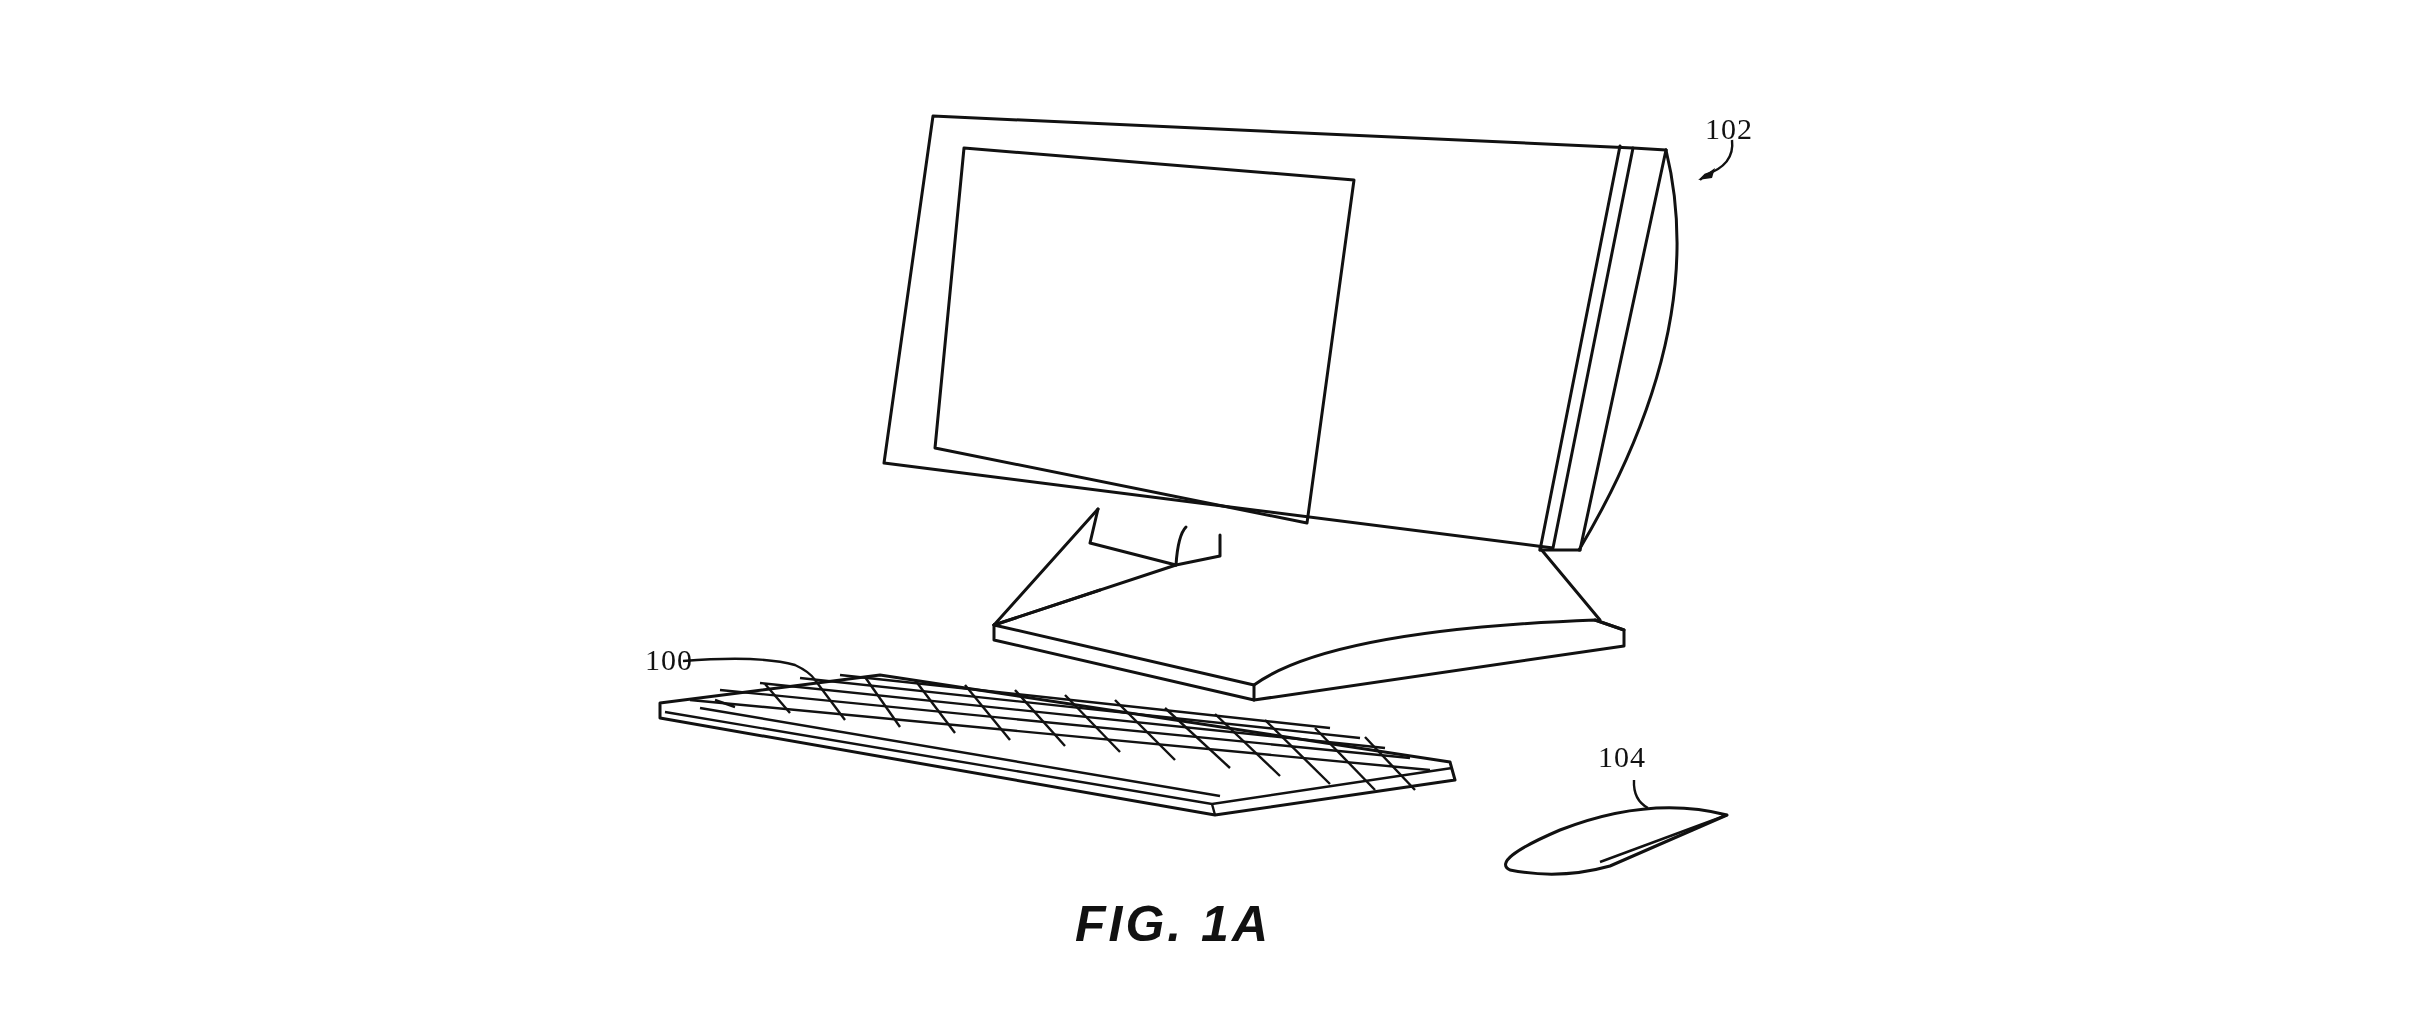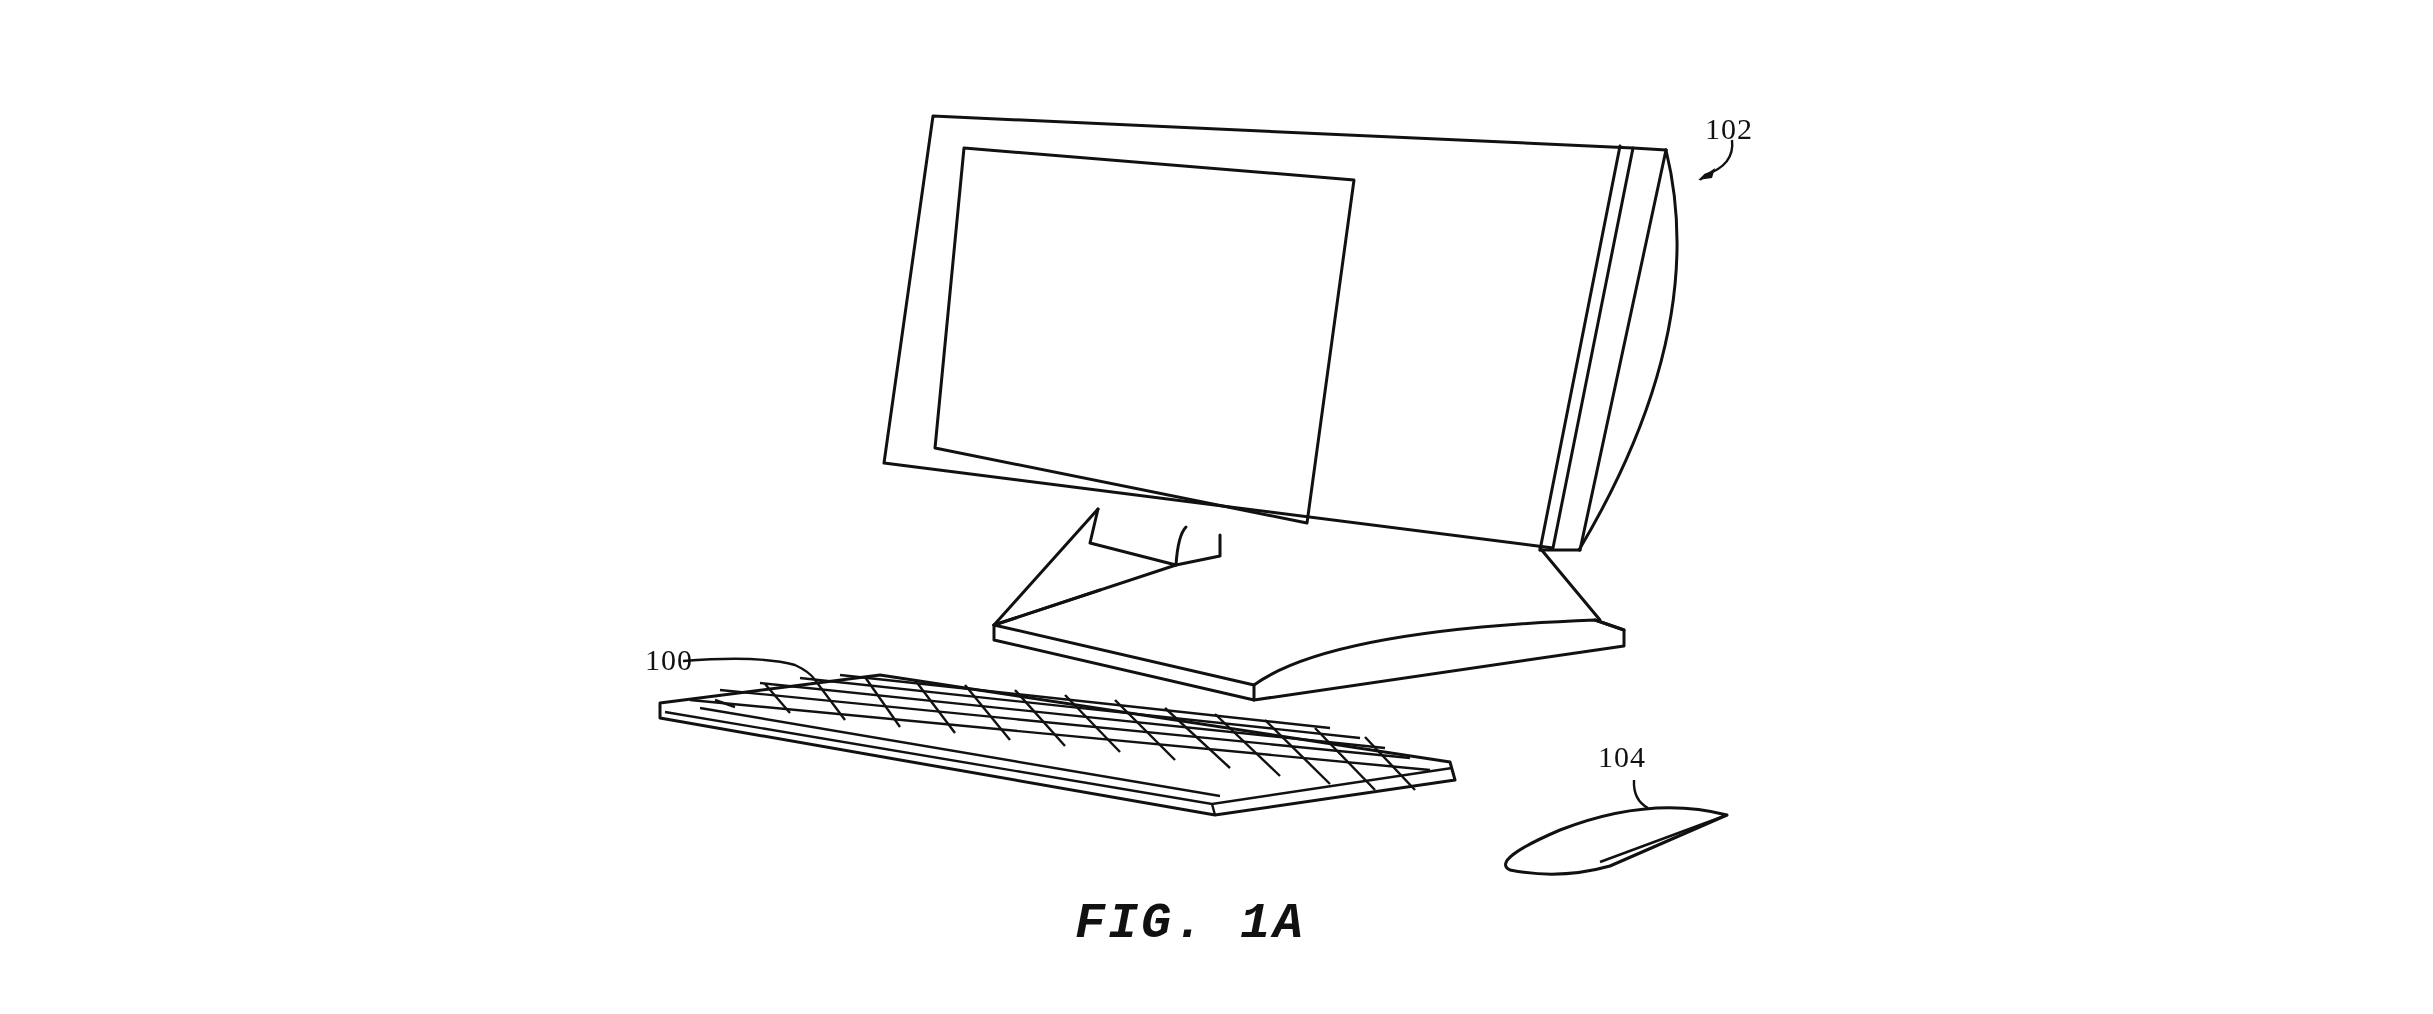--- a/index.html
+++ b/index.html
@@ -1,21 +1,21 @@
 <!DOCTYPE html>
 <html><head>
   <meta charset="utf-8">
   <style>
     html, body { margin: 0; padding: 0; background: #ffffff; }
     body { width: 2433px; height: 1014px; position: relative; overflow: hidden; font-family: "Liberation Serif", serif; }
     .figure { position: absolute; left: 0; top: 0; width: 2433px; height: 821px; }
     svg .ln { fill: none; stroke: #111; stroke-width: 3; stroke-linejoin: round; stroke-linecap: round; }
     svg .ln2 { fill: none; stroke: #111; stroke-width: 2.4; }
     .ref { position: absolute; font-family: "Liberation Serif", serif; font-size: 30px; color: #111; letter-spacing: 1px; }
-    .caption { position: absolute; left: 1075px; top: 895px; font-family: Liberation Mono, monospace; font-weight: bold; font-style: italic; font-size: 50px; color: #111; letter-spacing: 3px; }
+    .caption { position: absolute; left: 1075px; top: 895px; font-family: Liberation Sans, sans-serif; font-weight: bold; font-style: italic; font-size: 50px; color: #111; letter-spacing: 3px; }
   </style>
 </head>
 <body>
 
 <div class="figure">
   <svg width="2433" height="1014" viewBox="0 0 2433 1014">
 
     <g>
 
       <path class="ln" d="M933,116 L1633,148 L1553,548 L884,463 Z"></path>

